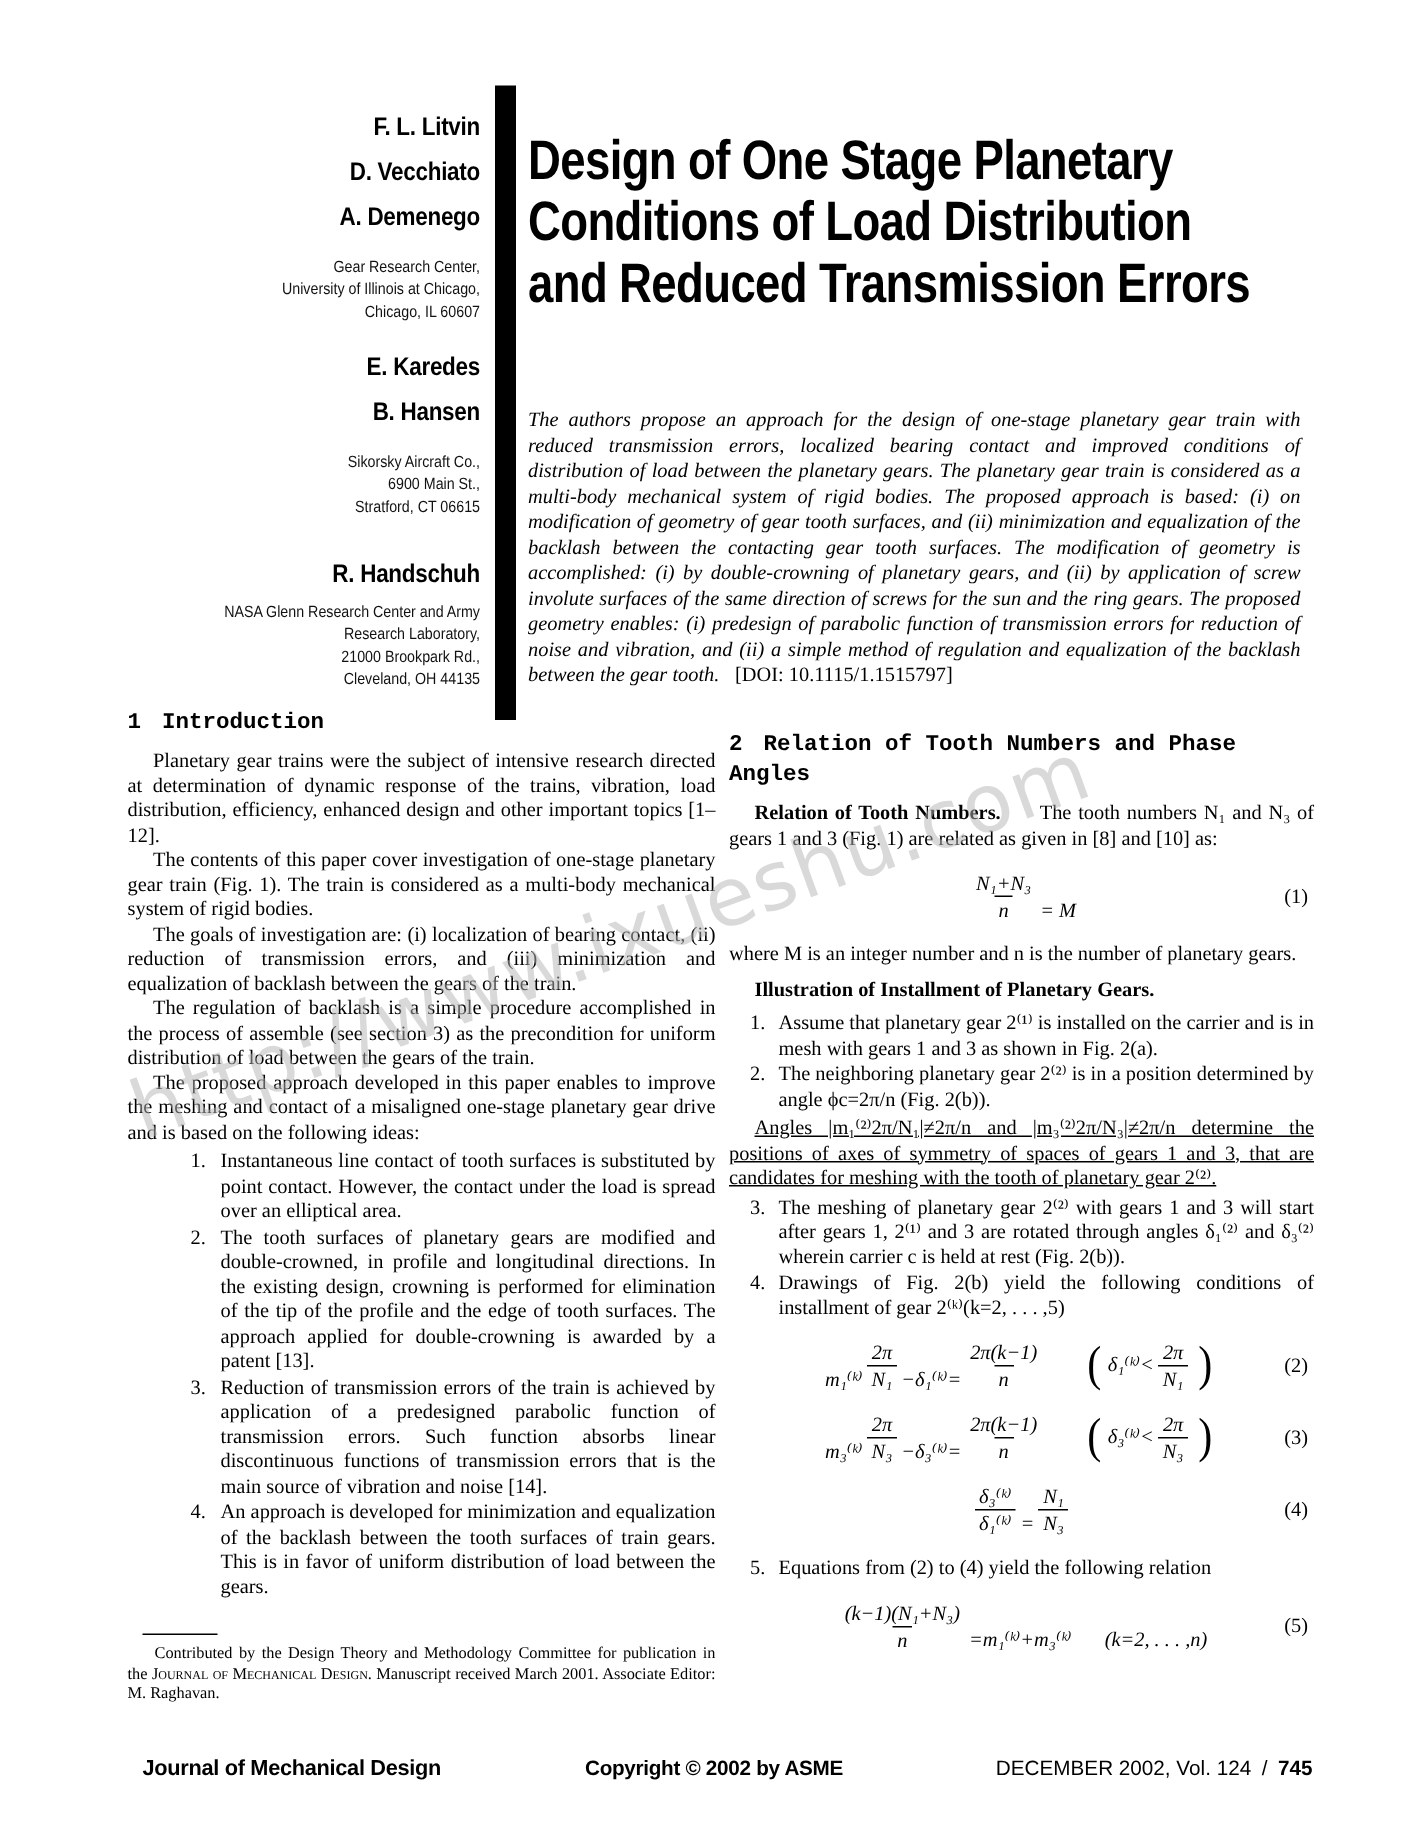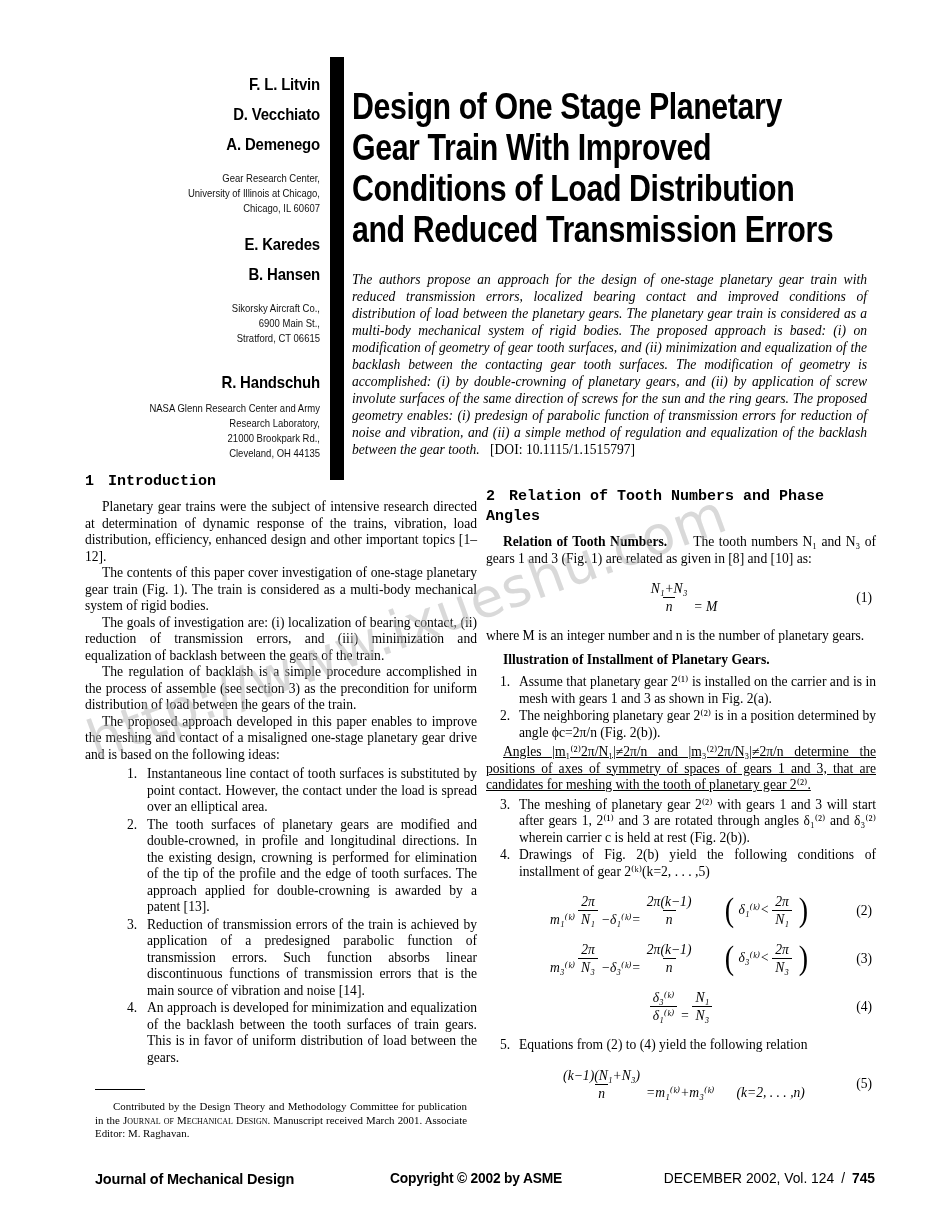--- a/index.html
+++ b/index.html
@@ -68,21 +68,21 @@
   .mi{font-style:italic;}
   .frac{display:inline-flex;flex-direction:column;align-items:center;vertical-align:middle;margin:0 3px;}
   .frac .fn{padding:0 3px;line-height:17px;}
   .frac .fd{border-top:1px solid #000;padding:0 3px;line-height:17px;}
   .bigp{font-size:33px;font-style:normal;line-height:1;margin:0 3px;transform:scaleX(.85);}
   .cond{display:inline-flex;align-items:center;margin-left:24px;}
   .condtext{margin-left:22px;}
   
   .footnote{position:absolute;left:85px;top:1089px;width:392px;}
   .fn-rule{width:50px;height:0;border-top:1.3px solid #000;margin:0 0 6px 10px;}
-  .fn-text{font-size:10.9px;line-height:13.5px;text-align:justify;text-indent:18px;margin:10px;}
+  .fn-text{font-size:10.9px;line-height:13.5px;text-align:justify;text-indent:18px;margin:0;}
   .sc{font-variant:small-caps;}
   
   .footer{position:absolute;left:0;top:1171px;width:100%;height:20px;
           font-family:"Liberation Sans","DejaVu Sans",sans-serif;font-size:14px;}
   .f-left{position:absolute;left:95px;font-weight:bold;font-size:14.5px;letter-spacing:-.2px;}
   .f-center{position:absolute;left:390px;font-weight:bold;font-size:13.8px;letter-spacing:-.2px;}
   .f-right{position:absolute;right:77px;font-size:13.8px;margin-left:11px;}
   .f-right .pg{font-weight:bold;}
   .f-right .slash{margin:0 7px;}
 </style>
@@ -114,21 +114,20 @@
       <div>NASA Glenn Research Center and Army</div>
       <div>Research Laboratory,</div>
       <div>21000 Brookpark Rd.,</div>
       <div>Cleveland, OH 44135</div>
     </div>
   </div>
 
   <div class="titlebar"></div>
   <div class="title">
     <div class="tline"><span>Design of One Stage Planetary</span></div>
-    <div class="tline"><span>Gear Train With Improved</span></div>
     <div class="tline"><span>Conditions of Load Distribution</span></div>
     <div class="tline"><span>and Reduced Transmission Errors</span></div>
   </div>
 
   <div class="abstract">
     <span class="abs-text">The authors propose an approach for the design of one-stage planetary gear train with reduced transmission errors, localized bearing contact and improved conditions of distribution of load between the planetary gears. The planetary gear train is considered as a multi-body mechanical system of rigid bodies. The proposed approach is based: (i) on modification of geometry of gear tooth surfaces, and (ii) minimization and equalization of the backlash between the contacting gear tooth surfaces. The modification of geometry is accomplished: (i) by double-crowning of planetary gears, and (ii) by application of screw involute surfaces of the same direction of screws for the sun and the ring gears. The proposed geometry enables: (i) predesign of parabolic function of transmission errors for reduction of noise and vibration, and (ii) a simple method of regulation and equalization of the backlash between the gear tooth.</span>
     <span class="abs-doi">[DOI: 10.1115/1.1515797]</span>
   </div>
 
   <div class="col colL">

